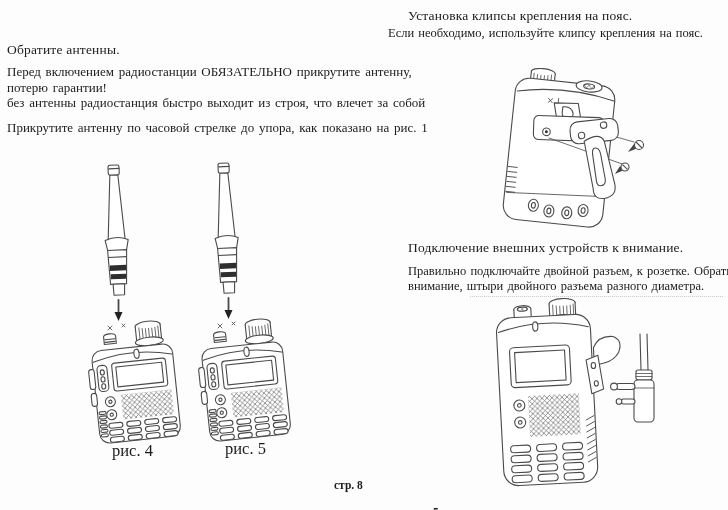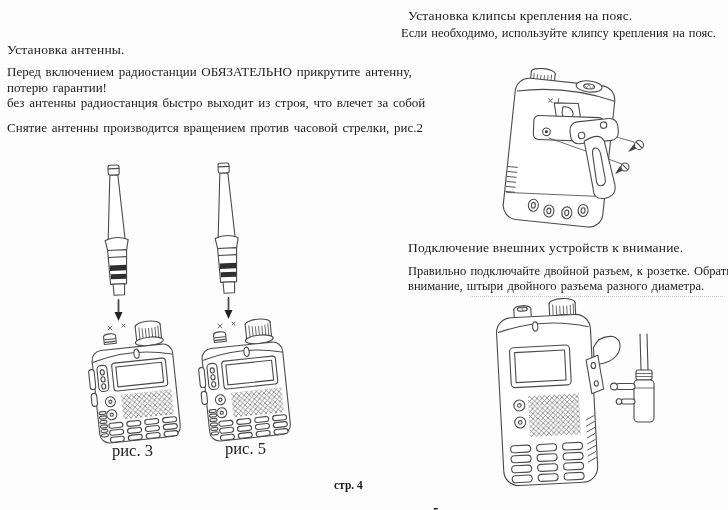--- a/index.html
+++ b/index.html
@@ -90,47 +90,47 @@
             <rect x="8.5" y="255" width="7" height="2.8" rx="1.4"></rect>
             <rect x="8.5" y="259.5" width="7" height="2.8" rx="1.4"></rect>
             <rect x="8.5" y="264" width="7" height="2.8" rx="1.4"></rect>
             <rect x="8.5" y="268.5" width="7" height="2.8" rx="1.4"></rect>
         </g>
       </g>
     </g>
   </defs>
 </svg>
 
-<div class="abs heading" style="left:7px;top:42px">Установка антенны.</div>
+<div class="abs heading" style="left:7px;top:42px">Обратите антенны.</div>
 
 <div class="abs para para-l" style="left:7px;top:64px">
   <span class="line">Перед включением радиостанции  ОБЯЗАТЕЛЬНО прикрутите  антенну,</span>
   <span class="line">потерю гарантии!</span>
   <span class="line">без антенны  радиостанция  быстро выходит из строя, что влечет за собой</span>
 </div>
 
 <div class="abs para para-l" style="left:7px;top:120px">
-  <span class="line">Снятие антенны  производится вращением  против часовой стрелки, рис.2</span>
+  <span class="line">Прикрутите антенну  по часовой стрелке до упора, как показано на рис. 1</span>
 </div>
 
 <svg class="abs" style="left:88px;top:162px" width="96" height="282" viewBox="0 0 96 282">
   <use href="#radio-ant-fig"></use>
 </svg>
 <svg class="abs" style="left:198px;top:160px" width="96" height="282" viewBox="0 0 96 282">
   <use href="#radio-ant-fig"></use>
 </svg>
 
-<div class="abs fig-caption" style="left:112px;top:441px">рис. 3</div>
+<div class="abs fig-caption" style="left:112px;top:441px">рис. 4</div>
 <div class="abs fig-caption" style="left:225px;top:439px">рис. 5</div>
 
-<div class="abs page-num" style="left:334px;top:479px">стр. 4</div>
+<div class="abs page-num" style="left:334px;top:479px">стр. 8</div>
 
 <div class="abs heading" style="left:408px;top:8px">Установка клипсы крепления на пояс.</div>
 
-<div class="abs para para-r" style="left:401px;top:26px">
+<div class="abs para para-r" style="left:388px;top:26px">
   <span class="line">Если необходимо, используйте клипсу крепления  на пояс.</span>
 </div>
 
 <svg class="abs" style="left:487px;top:68px" width="215" height="165" viewBox="0 0 215 165">
   <g stroke="#4a4a4a" stroke-width="1.1" fill="none" stroke-linejoin="round" stroke-linecap="round">
     <g transform="rotate(6 75 85)">
       <ellipse cx="48" cy="7" rx="12" ry="4" fill="#fff"></ellipse>
       <path d="M36,7 L36,20 L60,20 L60,7" fill="#fff"></path>
       <path d="M39,8.5 V19 M42.5,9.5 V20 M46,10 V20 M49.5,10 V20 M53,9.5 V20 M56.5,8.5 V19" stroke-width="0.8"></path>
       <rect x="22" y="14" width="100" height="142" rx="14" fill="#fff"></rect>

